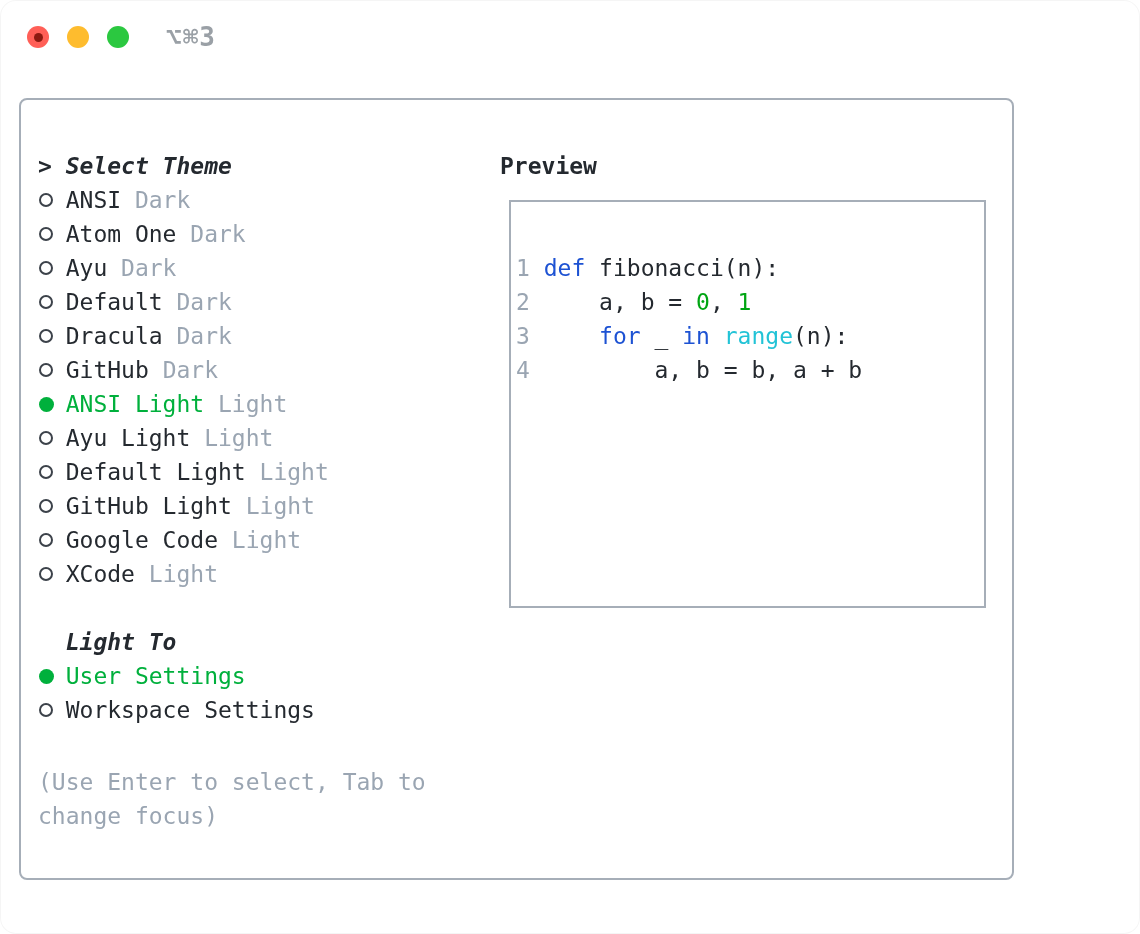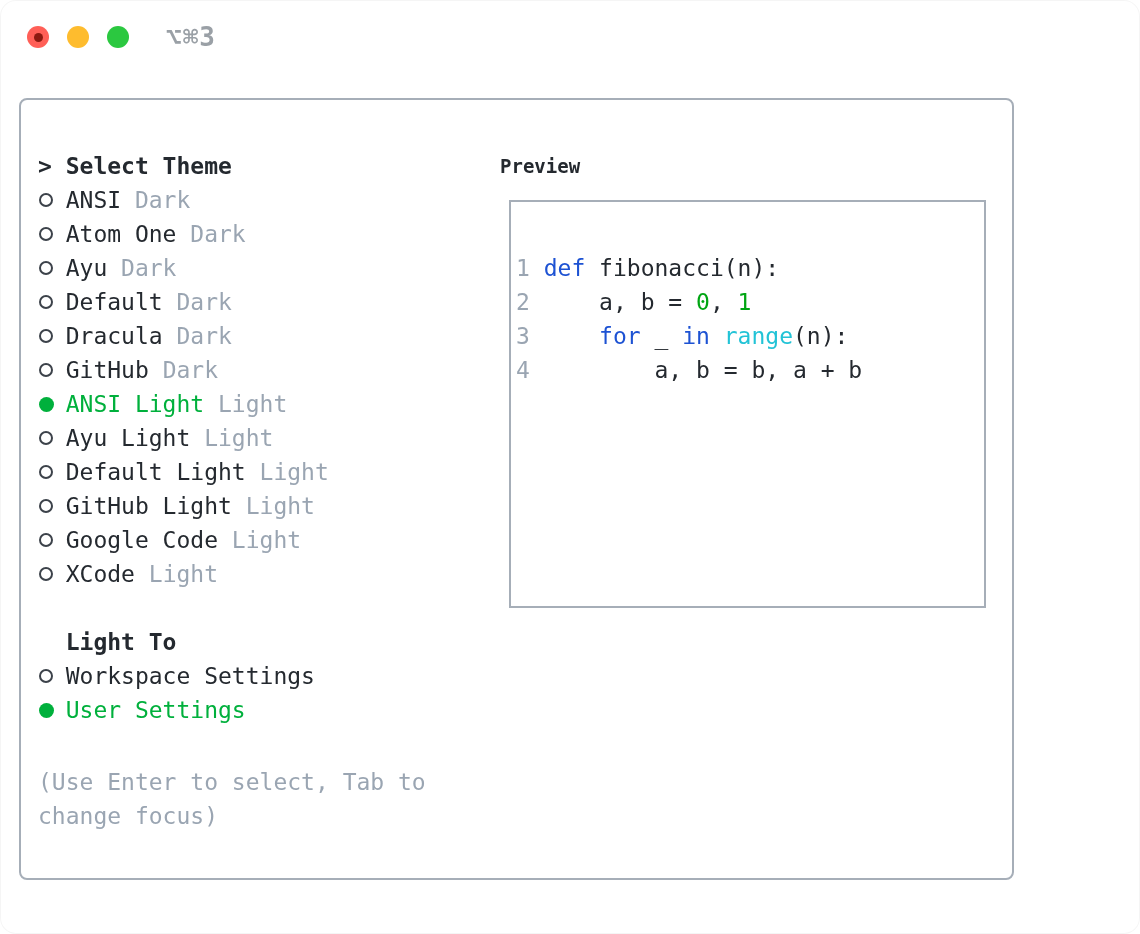--- a/index.html
+++ b/index.html
@@ -32,35 +32,35 @@
   
   .app-box {
     position: absolute; left: 19px; top: 98px; width: 995px; height: 782px;
     border: 2px solid var(--border); border-radius: 8px; background: #ffffff;
   }
   .row { height: 34px; line-height: 34px; font-size: 23px; white-space: pre; color: var(--text); display: flex; align-items: center; }
   .spacer { height: 34px; }
   .left-col { position: absolute; left: 17px; top: 49px; width: 440px; }
   .cell-prefix { display: inline-flex; width: 2ch; align-items: center; font-size: 23px; }
   .cursor-ch { font-weight: bold; color: var(--text); }
-  .hdr { font-weight: bold; color: var(--text); }
+  .hdr { font-weight: bold; color: var(--text); font-style: italic; }
   .radio {
     width: 14px; height: 14px; border-radius: 50%;
     border: 2.5px solid var(--radio-ring); display: inline-block; margin-left: 1px;
   }
   .radio.sel { border: none; width: 15px; height: 15px; background: var(--accent-green); }
   .t-name { color: var(--text); white-space: pre; }
   .t-name.sel { color: var(--accent-green); }
   .t-variant { color: var(--dim); white-space: pre; }
   .hint {
     margin-top: 4px; width: 29ch; font-size: 23px; line-height: 34px;
     color: var(--dim); white-space: normal; word-break: normal;
   }
   
-  .preview-title { position: absolute; left: 479px; top: 49px; height: 34px; line-height: 34px; font-size: 19px; font-weight: bold; color: var(--text); }
+  .preview-title { position: absolute; left: 479px; top: 49px; height: 34px; line-height: 34px; font-size: 23px; font-weight: bold; color: var(--text); }
   .preview-box {
     position: absolute; left: 488px; top: 100px; width: 477px; height: 408px;
     border: 2px solid var(--border); background: #ffffff;
     padding: 49px 0 0 5px; overflow: hidden;
   }
   .crow { height: 34px; line-height: 34px; font-size: 23px; white-space: pre; }
   .lnum { color: var(--dim); }
   .tok.fg      { color: var(--text); }
   .tok.kw      { color: var(--keyword-blue); }
   .tok.builtin { color: var(--builtin-cyan); }
@@ -99,22 +99,22 @@
           <div class="row"><span class="cell-prefix"><span class="radio"></span></span><span class="t-name">Default Light</span><span class="t-variant"> Light</span></div>
           <div class="row"><span class="cell-prefix"><span class="radio"></span></span><span class="t-name">GitHub Light</span><span class="t-variant"> Light</span></div>
           <div class="row"><span class="cell-prefix"><span class="radio"></span></span><span class="t-name">Google Code</span><span class="t-variant"> Light</span></div>
           <div class="row"><span class="cell-prefix"><span class="radio"></span></span><span class="t-name">XCode</span><span class="t-variant"> Light</span></div>
         </div>
       <div class="spacer"></div>
       <div class="row">
         <span class="cell-prefix"></span><span class="hdr">Light To</span>
       </div>
       <div id="apply-list">
+          <div class="row"><span class="cell-prefix"><span class="radio sel"></span></span><span class="t-name sel">User Settings</span></div>
           <div class="row"><span class="cell-prefix"><span class="radio"></span></span><span class="t-name">Workspace Settings</span></div>
-          <div class="row"><span class="cell-prefix"><span class="radio sel"></span></span><span class="t-name sel">User Settings</span></div>
         </div>
       <div class="spacer"></div>
       <div class="hint">(Use Enter to select, Tab to change focus)</div>
     </div>
 
     <div class="preview-title">Preview</div>
 
     <div class="preview-box">
       <div id="code-lines">
           <div class="crow"><span class="lnum">1</span><span class="tok fg"> </span><span class="tok kw">def</span><span class="tok fg"> fibonacci(n):</span></div>

